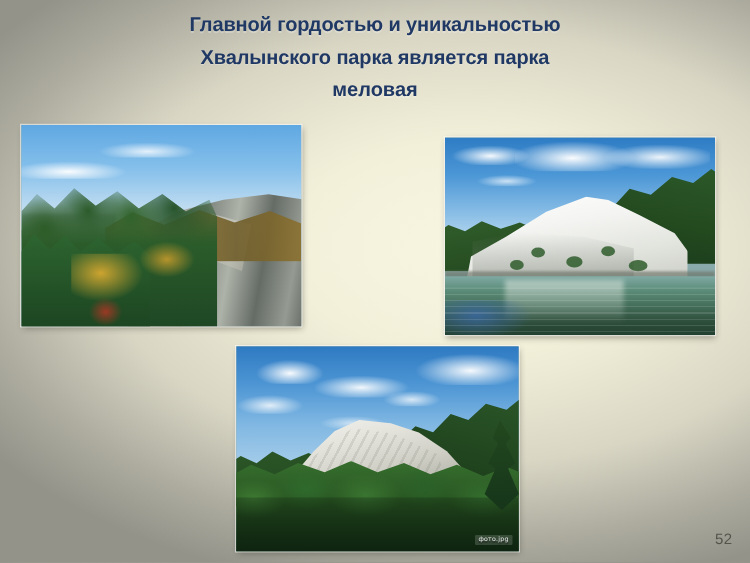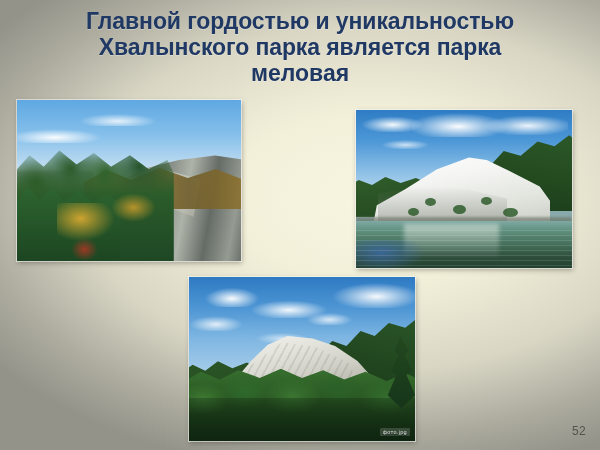--- a/index.html
+++ b/index.html
@@ -13,21 +13,21 @@
     background:
       radial-gradient(ellipse 78% 62% at 62% 44%, #F7F4E0 0%, #F3F0DA 30%, #D9D6C4 62%, #ADAC9F 84%, #94938A 100%),
       linear-gradient(120deg,#8F8E85 0%,#A8A79B 40%,#9A998F 100%);
   }
 
   
   #title{
     position:absolute;left:22px;top:8px;width:556px;
     text-align:center;
     color:#1F3864;
-    font-size:23px;
+    font-size:16px;
     font-weight:bold;
     line-height:26px;
     letter-spacing:-0.1px;
     text-shadow:0 1px 0 rgba(255,255,255,.25);
   }
   #title .ln{display:block;white-space:nowrap;}
   #title .ln3{letter-spacing:0px;}
 
   
   .photo{

